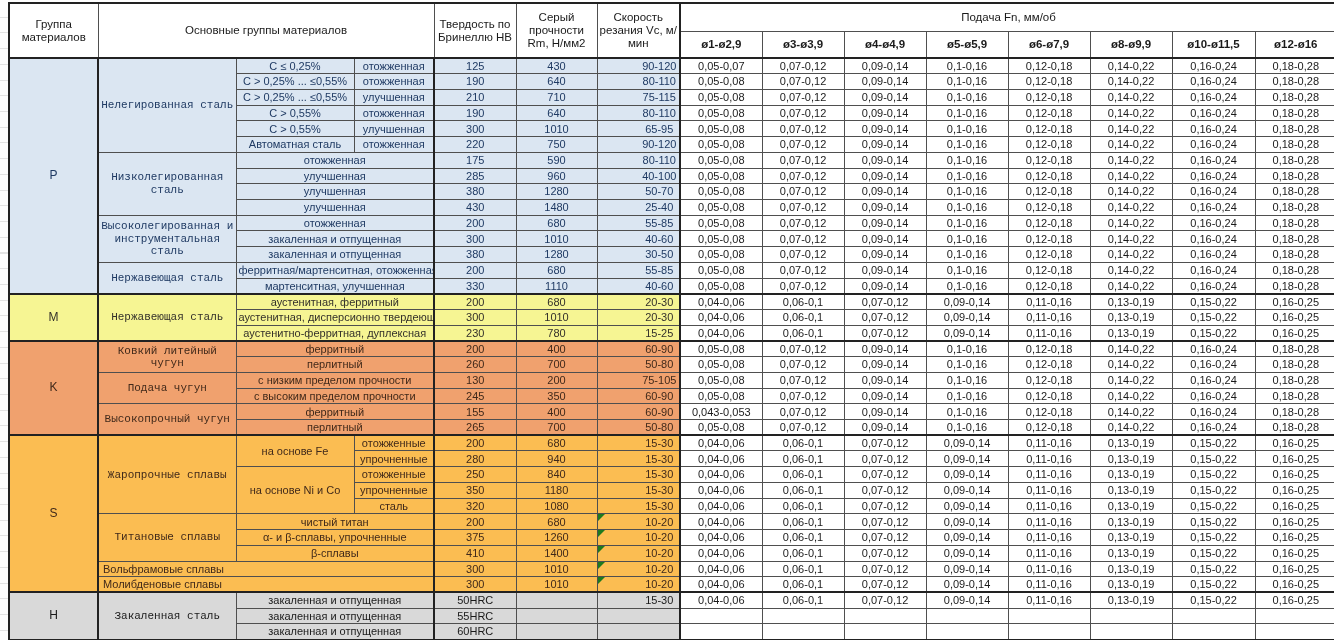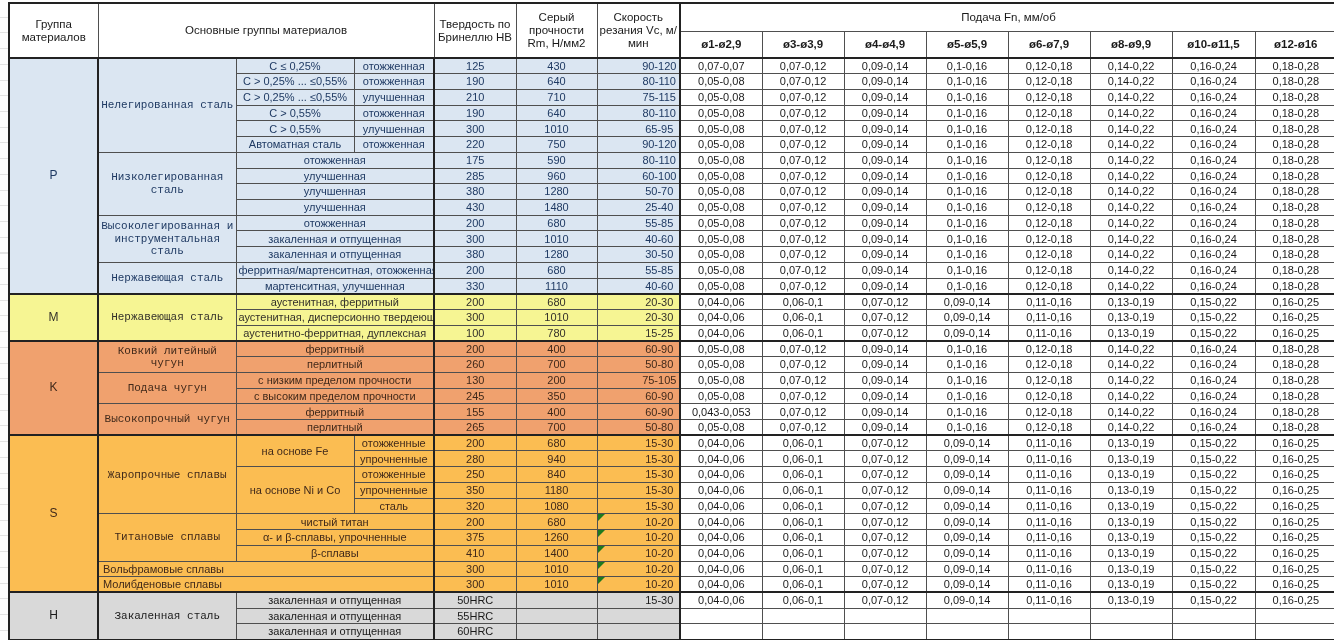--- a/index.html
+++ b/index.html
@@ -91,21 +91,21 @@
   </thead>
   <tbody>
       <tr class="g-p group-start">
         <td class="colored letter b-right" rowspan="15">P</td>
         <td class="colored wrap" rowspan="6">Нелегированная сталь</td>
         <td class="colored" rowspan="1">C ≤ 0,25%</td>
         <td class="colored b-right">отожженная</td>
         <td class="colored">125</td>
         <td class="colored">430</td>
         <td class="colored vc b-right">90-120</td>
-        <td>0,07-0,07</td>
+        <td>0,05-0,07</td>
         <td>0,07-0,12</td>
         <td>0,09-0,14</td>
         <td>0,1-0,16</td>
         <td>0,12-0,18</td>
         <td>0,14-0,22</td>
         <td>0,16-0,24</td>
         <td>0,18-0,28</td>
       </tr>
       <tr class="g-p">
         <td class="colored" rowspan="1">C &gt; 0,25% ... ≤0,55%</td>
@@ -194,21 +194,21 @@
         <td>0,1-0,16</td>
         <td>0,12-0,18</td>
         <td>0,14-0,22</td>
         <td>0,16-0,24</td>
         <td>0,18-0,28</td>
       </tr>
       <tr class="g-p">
         <td class="colored b-right" colspan="2">улучшенная</td>
         <td class="colored">285</td>
         <td class="colored">960</td>
-        <td class="colored vc b-right">60-100</td>
+        <td class="colored vc b-right">40-100</td>
         <td>0,05-0,08</td>
         <td>0,07-0,12</td>
         <td>0,09-0,14</td>
         <td>0,1-0,16</td>
         <td>0,12-0,18</td>
         <td>0,14-0,22</td>
         <td>0,16-0,24</td>
         <td>0,18-0,28</td>
       </tr>
       <tr class="g-p">
@@ -336,21 +336,21 @@
         <td>0,06-0,1</td>
         <td>0,07-0,12</td>
         <td>0,09-0,14</td>
         <td>0,11-0,16</td>
         <td>0,13-0,19</td>
         <td>0,15-0,22</td>
         <td>0,16-0,25</td>
       </tr>
       <tr class="g-m">
         <td class="colored b-right" colspan="2">аустенитно-ферритная, дуплексная</td>
-        <td class="colored">100</td>
+        <td class="colored">230</td>
         <td class="colored">780</td>
         <td class="colored vc b-right">15-25</td>
         <td>0,04-0,06</td>
         <td>0,06-0,1</td>
         <td>0,07-0,12</td>
         <td>0,09-0,14</td>
         <td>0,11-0,16</td>
         <td>0,13-0,19</td>
         <td>0,15-0,22</td>
         <td>0,16-0,25</td>

